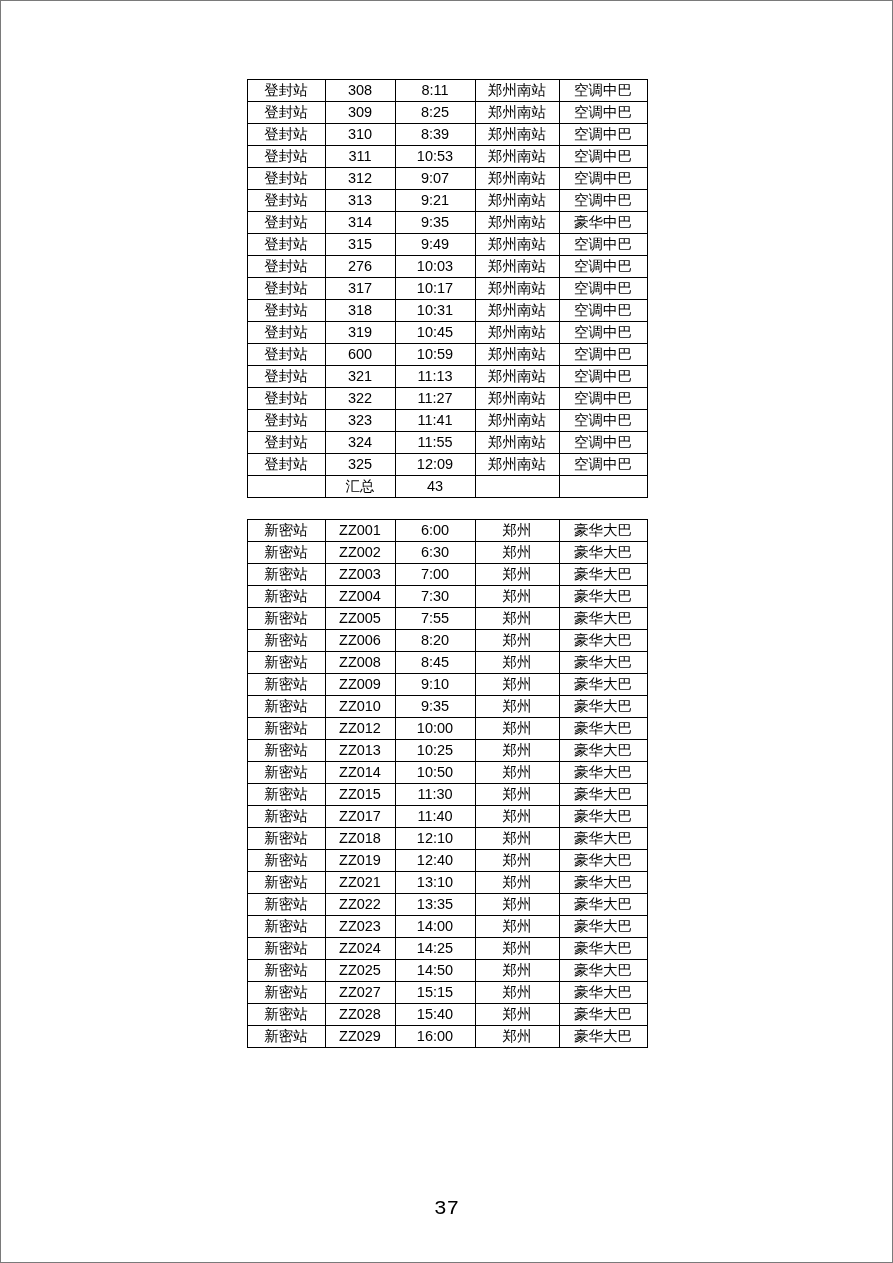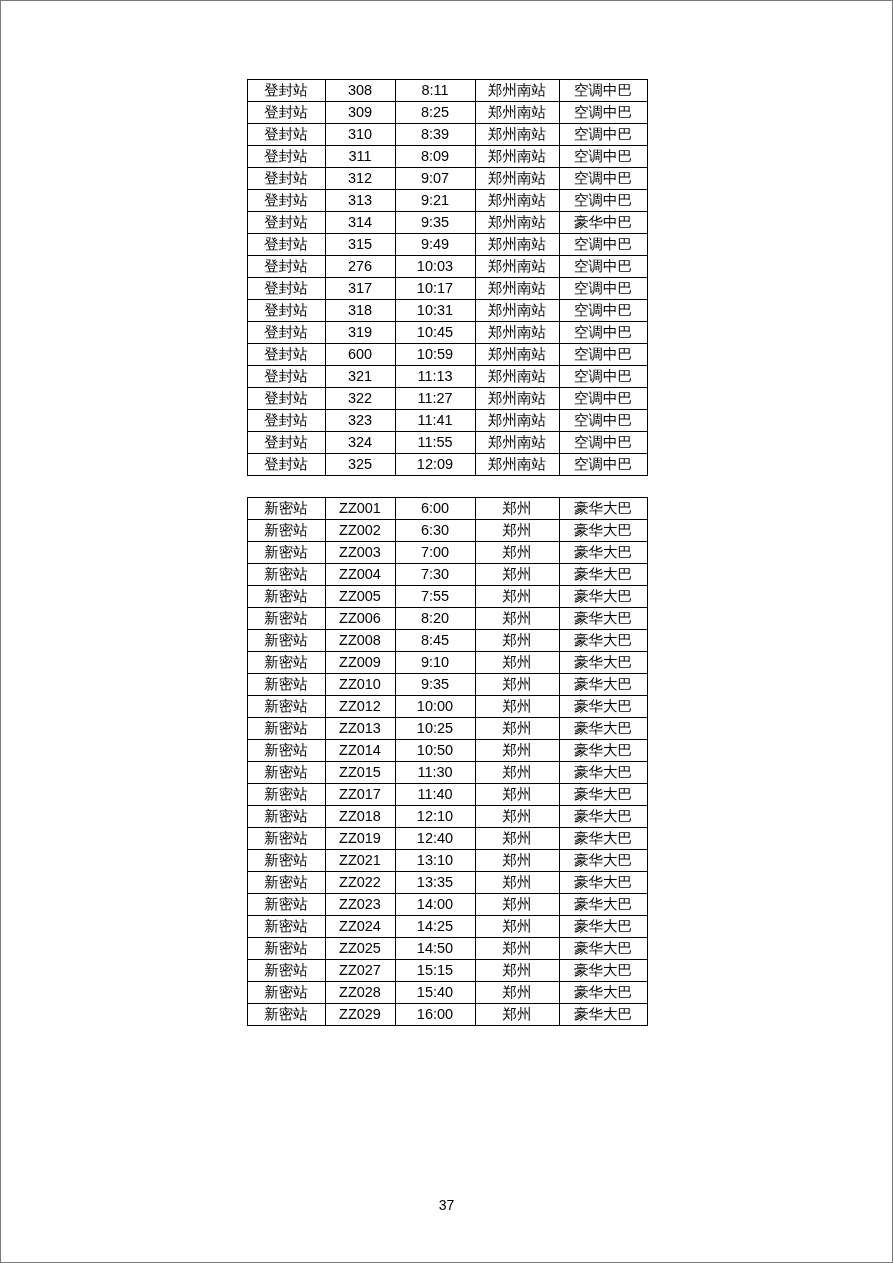--- a/index.html
+++ b/index.html
@@ -55,22 +55,22 @@
   col.c2 { width: 70px; }
   col.c3 { width: 80px; }
   col.c4 { width: 84px; }
   col.c5 { width: 88px; }
   .page-number {
     position: absolute;
     left: 0;
     right: 0;
     top: 1196px;
     text-align: center;
-    font-size: 14px;
-    font-family: Liberation Sans, sans-serif;
+    font-size: 21px;
+    font-family: Liberation Mono, monospace;
   }
 </style>
 </head>
 <body>
 
 <div class="page">
 
   <div class="sheet">
 
     <table class="grid">
@@ -99,21 +99,21 @@
           <tr>
             <td>登封站</td>
             <td>310</td>
             <td>8:39</td>
             <td>郑州南站</td>
             <td>空调中巴</td>
           </tr>
           <tr>
             <td>登封站</td>
             <td>311</td>
-            <td>8:09</td>
+            <td>10:53</td>
             <td>郑州南站</td>
             <td>空调中巴</td>
           </tr>
           <tr>
             <td>登封站</td>
             <td>312</td>
             <td>9:07</td>
             <td>郑州南站</td>
             <td>空调中巴</td>
           </tr>
@@ -200,20 +200,27 @@
             <td>11:55</td>
             <td>郑州南站</td>
             <td>空调中巴</td>
           </tr>
           <tr>
             <td>登封站</td>
             <td>325</td>
             <td>12:09</td>
             <td>郑州南站</td>
             <td>空调中巴</td>
+          </tr>
+          <tr>
+            <td></td>
+            <td>汇总</td>
+            <td>43</td>
+            <td></td>
+            <td></td>
           </tr>
           <tr class="spacer">
             <td class="blank">&nbsp;</td>
             <td class="blank">&nbsp;</td>
             <td class="blank">&nbsp;</td>
             <td class="blank">&nbsp;</td>
             <td class="blank">&nbsp;</td>
           </tr>
         </tbody>
     </table>

